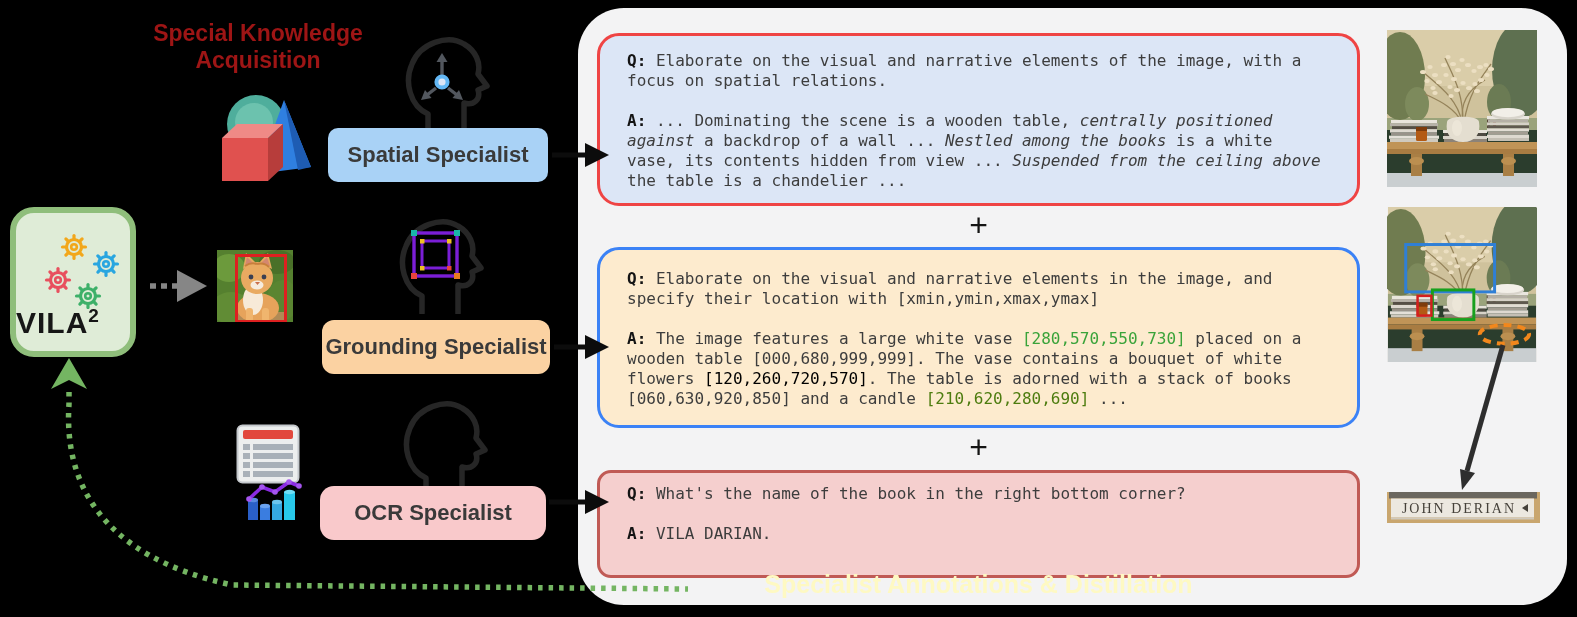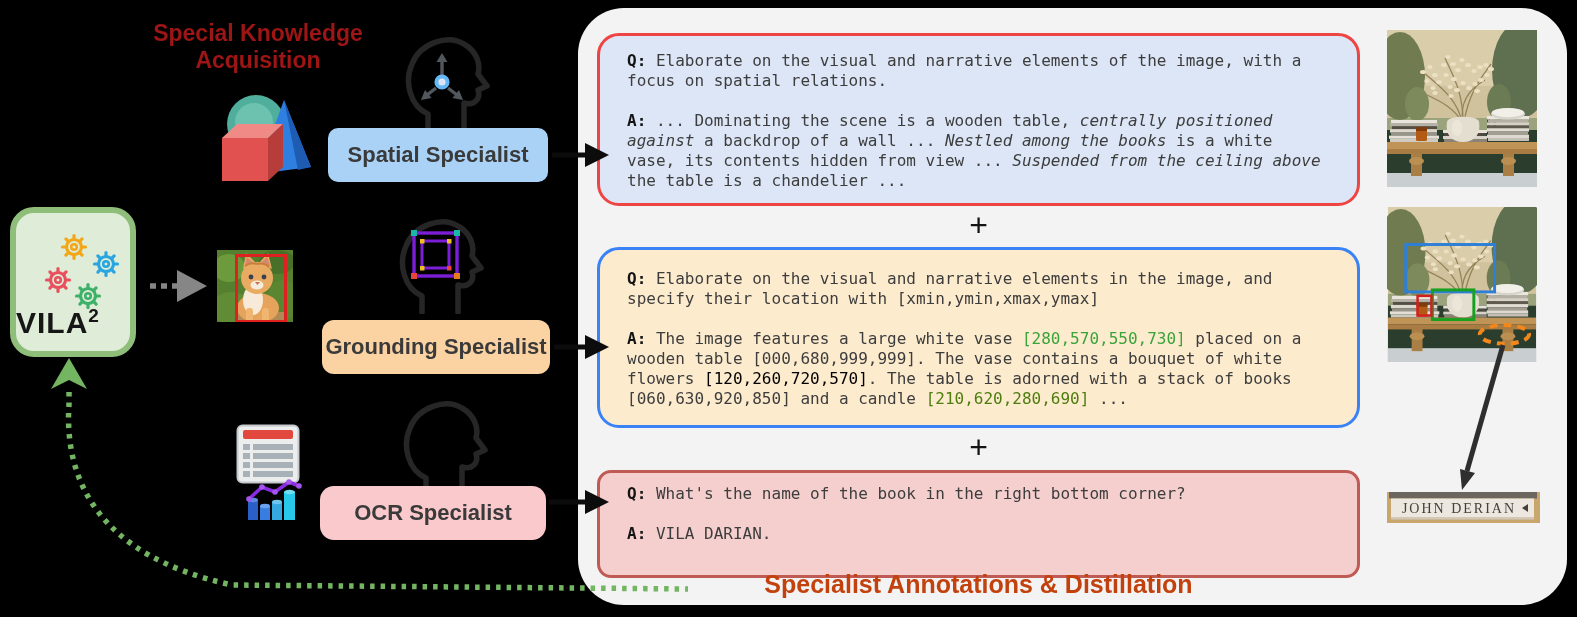--- a/index.html
+++ b/index.html
@@ -4,21 +4,21 @@
 <style>
   html,body{margin:0;padding:0;background:#000;}
   .canvas{position:relative;width:1577px;height:617px;background:#000;overflow:hidden;
           font-family:"Liberation Sans",sans-serif;padding-left:36px;}
   .abs{position:absolute;}
 
   
   .heading{position:absolute;left:140px;top:20px;width:236px;text-align:center;
            font-size:23px;line-height:27px;font-weight:bold;color:#9e1515;white-space:pre-line;}
   .footer-title{position:absolute;left:597px;top:570px;width:763px;text-align:center;
-           font-size:25px;font-weight:bold;color:#c2410c;z-index:4;}
+           font-size:25px;font-weight:bold;color:#fef9c3;z-index:4;}
 
   
   .vila{position:absolute;left:10px;top:207px;width:126px;height:150px;background:#dfecd7;
         border:6px solid #8fbe7b;border-radius:24px;box-sizing:border-box;z-index:3;}
   .vila-label{position:absolute;left:0;top:92px;width:92px;
         font-size:30px;font-weight:bold;color:#161616;letter-spacing:1px;}
   .vila-label sup{font-size:19px;}
 
   
   .panel{position:absolute;left:578px;top:8px;width:989px;height:597px;background:#f3f3f4;

